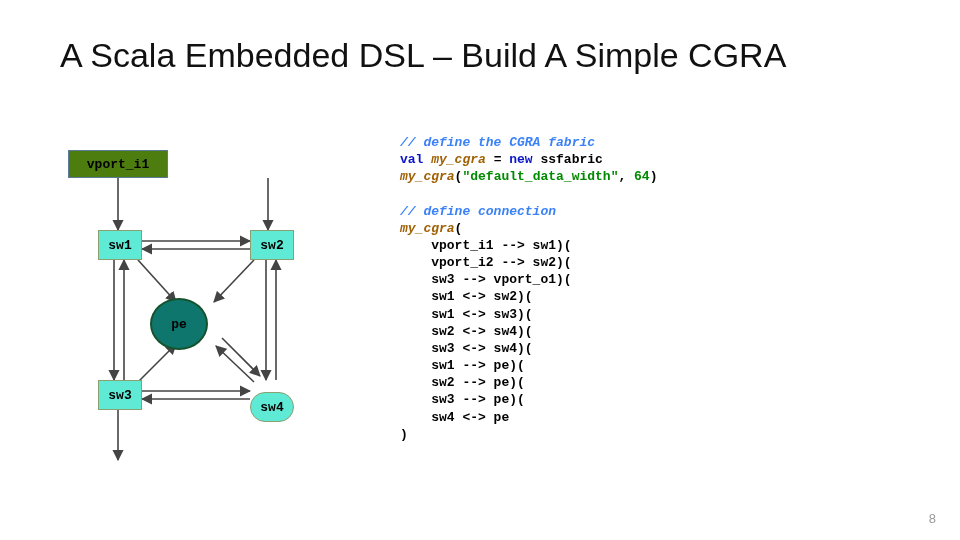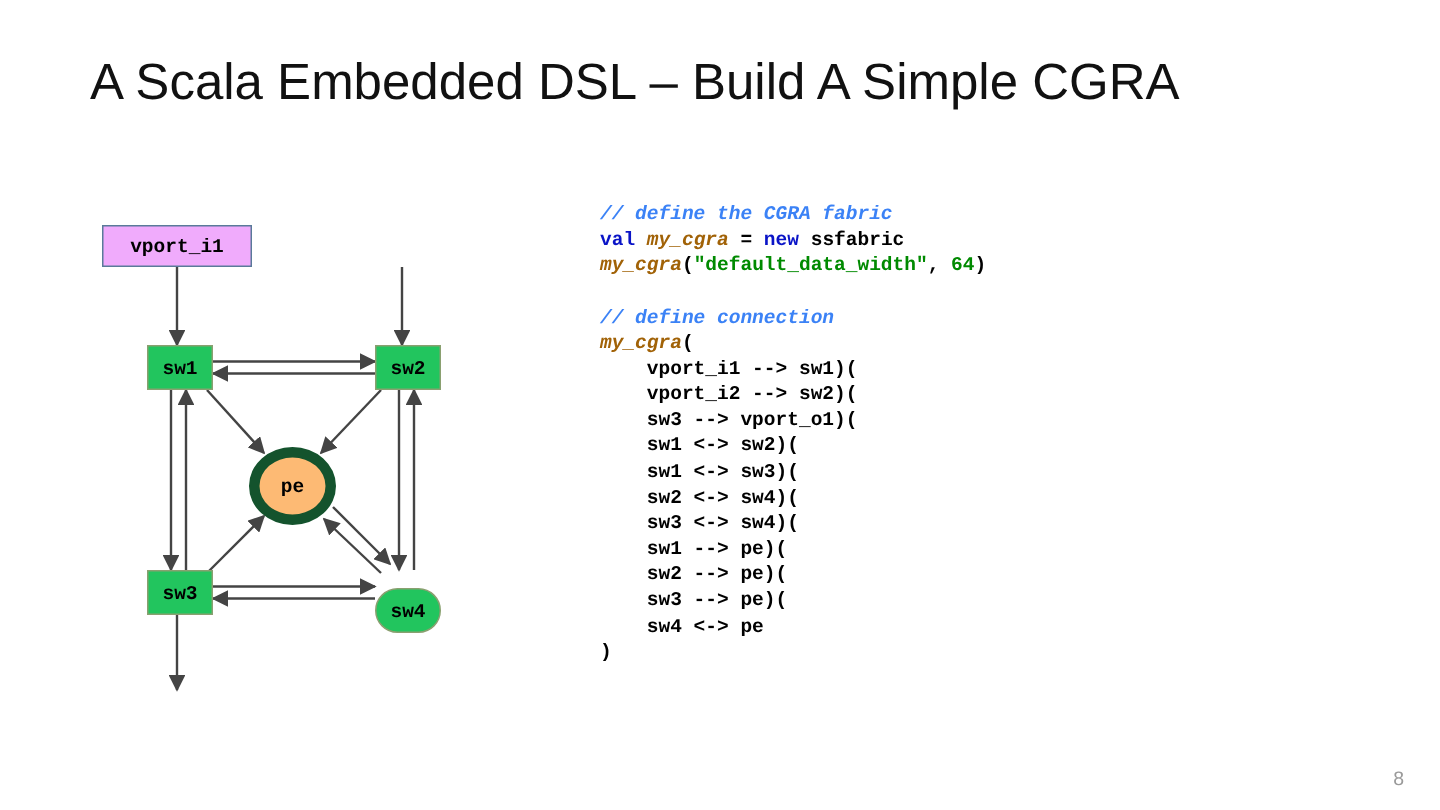--- a/index.html
+++ b/index.html
@@ -19,48 +19,48 @@
     font-family: "Candara", "Segoe UI", sans-serif;
   }
   .diagram {
     position: absolute;
     left: 60px; top: 130px;
     width: 310px; height: 360px;
   }
   .vport {
     position: absolute;
     width: 100px; height: 28px;
-    background: #f0abfc;
+    background: #4d7c0f;
     border: 1px solid #5a7a9a;
     display: flex; align-items: center; justify-content: center;
     font-family: "Courier New", monospace;
     font-size: 13px; font-weight: bold;
   }
   #vpi1 { left: 8px;  top: 20px; }
   #vpi2 { left: 160px; top: 20px; }
   #vpo1 { left: 8px;  top: 330px; }
   .sw {
     position: absolute;
     width: 44px; height: 30px;
-    background: #22c55e;
+    background: #5eead4;
     border: 1px solid #8aa070;
     display: flex; align-items: center; justify-content: center;
     font-family: "Courier New", monospace;
     font-size: 13px; font-weight: bold;
   }
   #sw1 { left: 38px;  top: 100px; }
   #sw2 { left: 190px; top: 100px; }
   #sw3 { left: 38px;  top: 250px; }
   #sw4 { left: 190px; top: 262px; border-radius: 15px; }
   .pe {
     position: absolute;
-    left: 106px; top: 168px;
+    left: 90px; top: 168px;
     width: 58px; height: 52px;
-    background: #fdba74;
-    border: 7px solid #14532d;
+    background: #0f766e;
+    border: 2px solid #14532d;
     border-radius: 50%;
     display: flex; align-items: center; justify-content: center;
     font-family: "Courier New", monospace;
     font-size: 13px; font-weight: bold;
   }
   svg.links {
     position: absolute; inset: 0;
     width: 100%; height: 100%;
     overflow: visible;
   }

